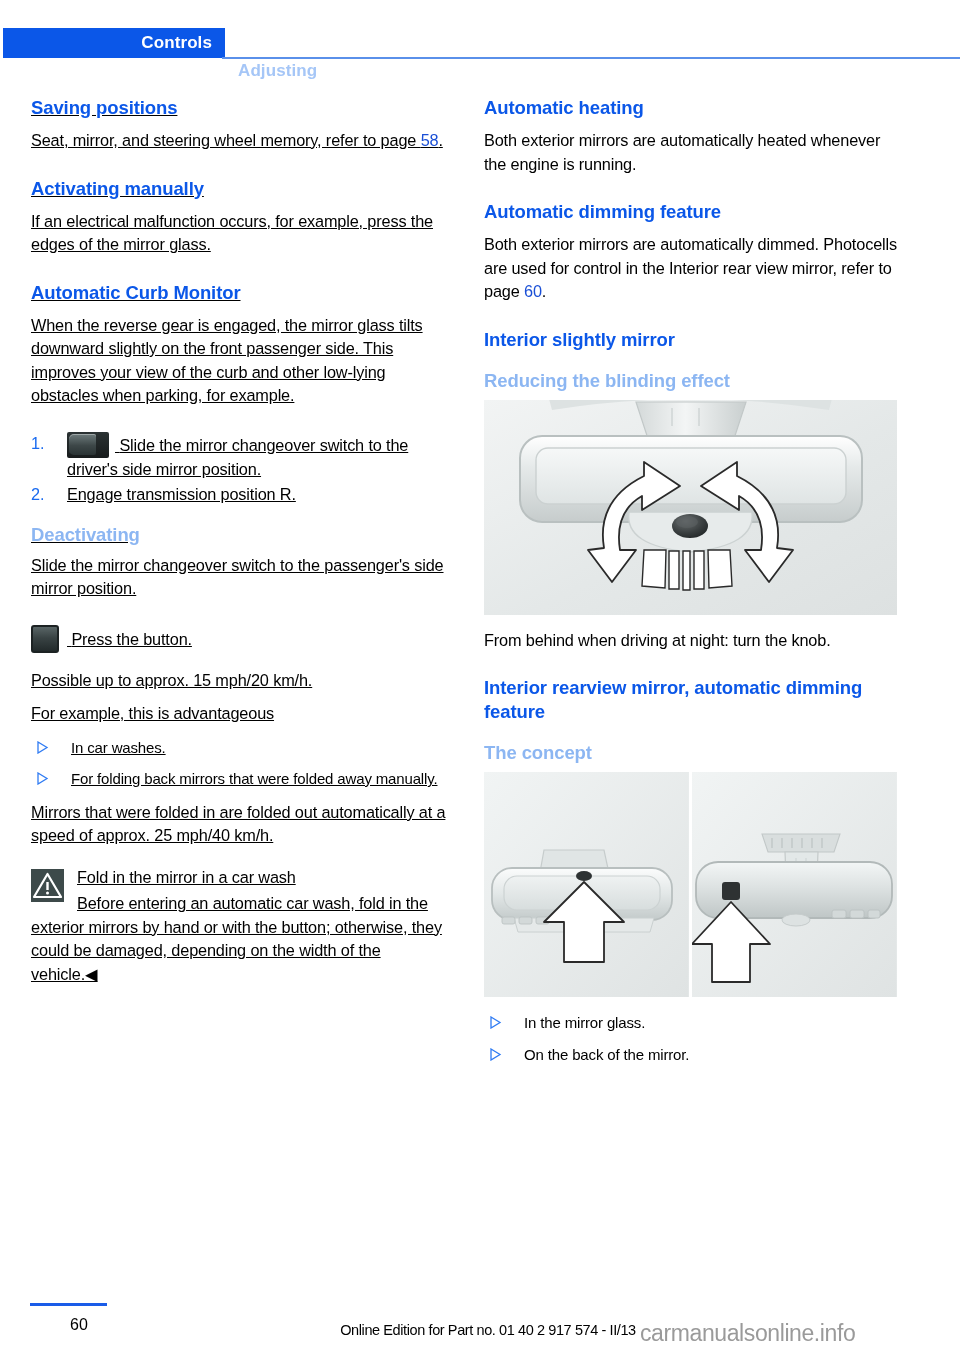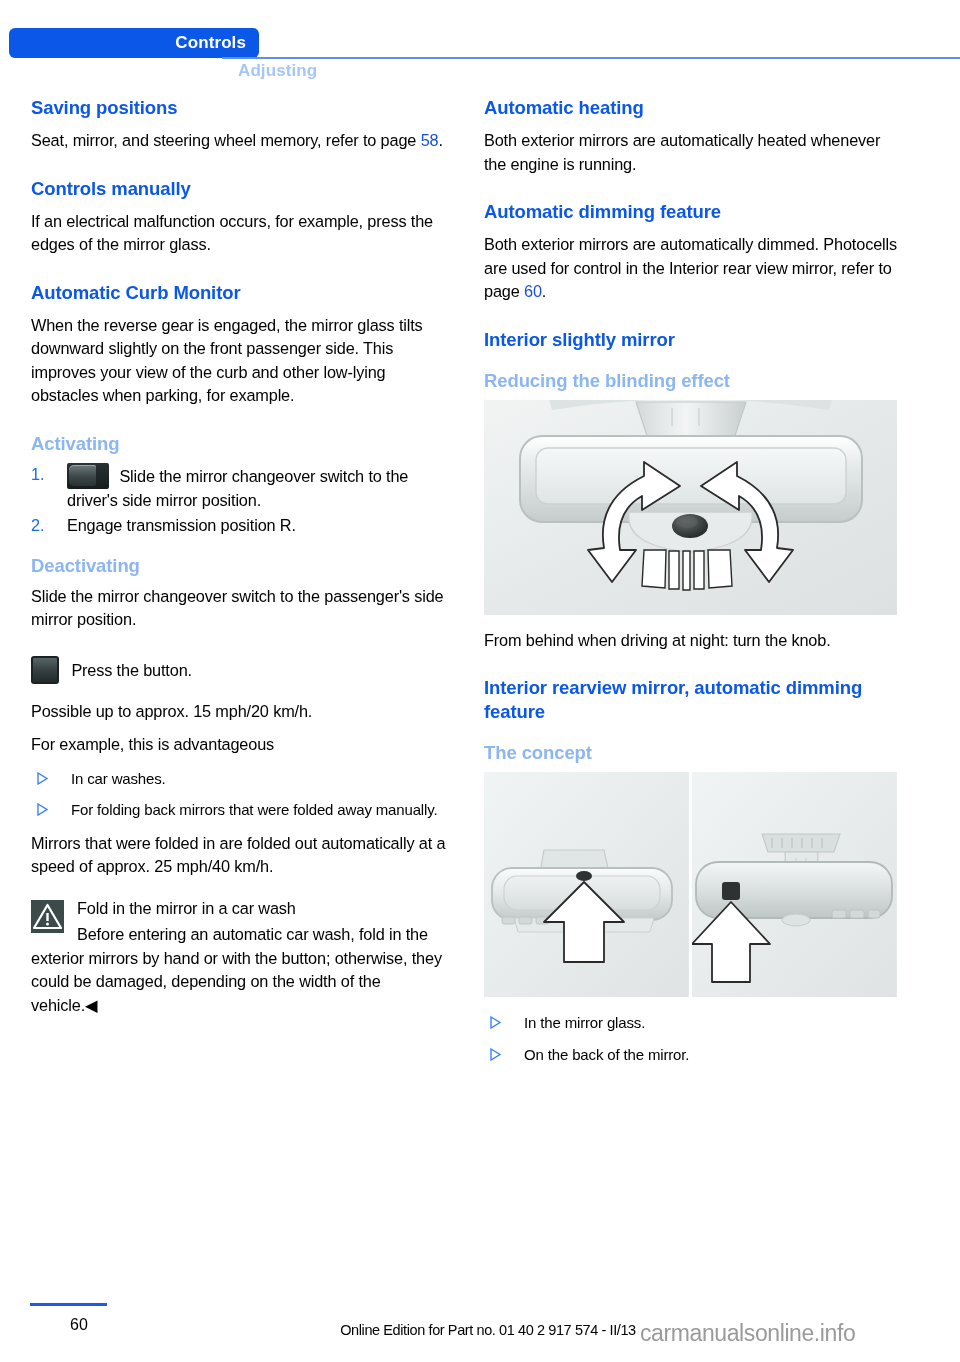--- a/index.html
+++ b/index.html
@@ -26,26 +26,25 @@
   }
   .header-tabbar {
     position: absolute;
     left: 0;
     top: 28px;
     height: 30px;
     width: 960px;
   }
   .tab-active {
     position: absolute;
-    left: 9px;
+    left: 3px;
     top: 0;
-    width: 250px;
+    width: 222px;
     height: 30px;
     background: #0b57e8;
-    border-radius: 6px;
   }
   .tab-active-label {
     position: absolute;
     right: 13px;
     top: 5px;
     font-size: 17px;
     font-weight: bold;
     color: #ffffff;
     letter-spacing: 0.1px;
   }
@@ -66,21 +65,21 @@
     height: 2px;
     background: #5a90ea;
   }
 
   
   .col {
     position: absolute;
     top: 96px;
     width: 418px;
   }
-  .col-left  { left: 31px; }
+  .col-left  { left: 31px; text-decoration: underline; }
   .col-right { left: 484px; }
 
   
   h1.sec {
     margin: 0 0 9px 0;
     font-size: 18.5px;
     font-weight: bold;
     color: #0b57e8;
     line-height: 24px;
     letter-spacing: -0.1px;
@@ -275,31 +274,30 @@
   <div class="header-rule"></div>
 </div>
 
 <div class="col col-left">
 
   <h1 class="sec">Saving positions</h1>
   <p class="body"><span>Seat, mirror, and steering wheel memory, refer to page </span><span class="pref">58</span><span>.</span></p>
 
   <div class="gap-md"></div>
 
-  <h1 class="sec">Controls manually</h1>
+  <h1 class="sec">Activating manually</h1>
   <p class="body">If an electrical malfunction occurs, for example, press the edges of the mirror glass.</p>
 
   <div class="gap-md"></div>
 
   <h1 class="sec">Automatic Curb Monitor</h1>
   <p class="body">When the reverse gear is engaged, the mirror glass tilts downward slightly on the front passenger side. This improves your view of the curb and other low-lying obstacles when parking, for example.</p>
 
   <div class="gap-md"></div>
 
-  <h2 class="sub">Activating</h2>
   <ol class="steps">
     <li>
       <span class="num">1.</span>
       <span class="switch-icon"></span>
       <span>Slide the mirror changeover switch to the driver's side mirror position.</span>
     </li>
     <li>
       <span class="num">2.</span>
       <span>Engage transmission position R.</span>
     </li>

